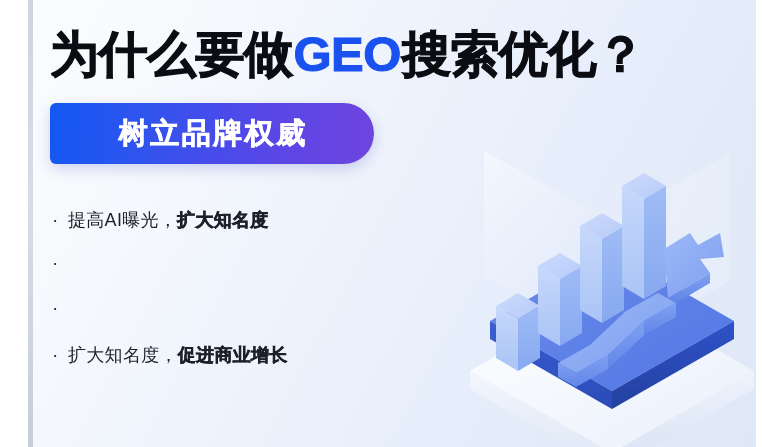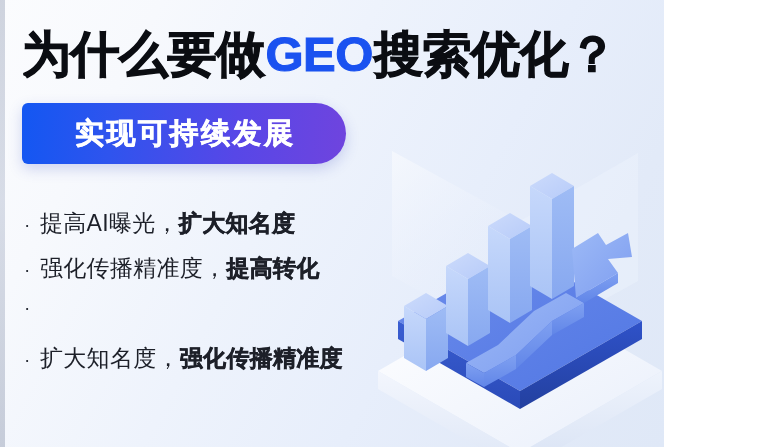--- a/index.html
+++ b/index.html
@@ -5,31 +5,32 @@
   html, body {
     margin: 0;
     padding: 0;
     background: #ffffff;
   }
   body {
     font-family: "Liberation Sans", "DejaVu Sans", sans-serif;
   }
   #poster {
     position: relative;
-    width: 664px;
+    width: 728px;
     height: 447px;
     overflow: hidden;
     background:
       linear-gradient(118deg,
         #fbfcfe 0%,
         #f7f9fd 18%,
         #eef3fc 42%,
         #e7eefb 64%,
         #e2eaf8 82%,
         #dfe8f7 100%);
+    margin-left: 28px;
   }
   
   #left-strip {
     position: absolute;
     left: 0; top: 0;
     width: 5px; height: 100%;
     background: linear-gradient(180deg,
         rgba(170,178,196,0.55) 0%,
         rgba(175,184,204,0.45) 45%,
         rgba(168,176,194,0.60) 100%);
@@ -88,21 +89,21 @@
     white-space: nowrap;
   }
   .bullet-dot {
     color: #2b2f38;
     font-size: 19px;
     line-height: 1;
     width: 16px;
     flex: 0 0 16px;
   }
   .bullet-text {
-    font-size: 23px;
+    font-size: 18px;
     color: #1d2029;
     letter-spacing: 0.3px;
   }
   .bullet-text .lead { font-weight: 400; }
   .bullet-text .emph {
     font-weight: 700;
     -webkit-text-stroke: 0.5px #1d2029;
   }
   
   #illustration {
@@ -119,42 +120,41 @@
 
 <div id="poster">
 
   <div id="left-strip"></div>
 
   <div id="headline">
     <span class="hl-part">为什么要做</span><span class="hl-accent">GEO</span><span class="hl-part">搜索优化？</span>
   </div>
 
   <div id="badge">
-    <span id="badge-label">实现可持续发展</span>
+    <span id="badge-label">树立品牌权威</span>
   </div>
 
   <div id="bullets">
 
     <div class="bullet-row">
       <span class="bullet-dot">·</span>
       <span class="bullet-text"><span class="lead">提高AI曝光，</span><span class="emph">扩大知名度</span></span>
     </div>
 
     <div class="bullet-row">
       <span class="bullet-dot">·</span>
-      <span class="bullet-text"><span class="lead">强化传播精准度，</span><span class="emph">提高转化</span></span>
-    </div>
-
-    <div class="bullet-row">
-      <span class="bullet-dot">·</span>
-    </div>
-
-    <div class="bullet-row">
-      <span class="bullet-dot">·</span>
-      <span class="bullet-text"><span class="lead">扩大知名度，</span><span class="emph">强化传播精准度</span></span>
+    </div>
+
+    <div class="bullet-row">
+      <span class="bullet-dot">·</span>
+    </div>
+
+    <div class="bullet-row">
+      <span class="bullet-dot">·</span>
+      <span class="bullet-text"><span class="lead">扩大知名度，</span><span class="emph">促进商业增长</span></span>
     </div>
 
   </div>
 
   <div id="illustration">
     <svg viewBox="0 0 300 310" xmlns="http://www.w3.org/2000/svg">
       <defs>
         <linearGradient id="gBaseTop" x1="0" y1="0" x2="1" y2="1">
           <stop offset="0%" stop-color="#ffffff"></stop>
           <stop offset="100%" stop-color="#e9effb"></stop>

